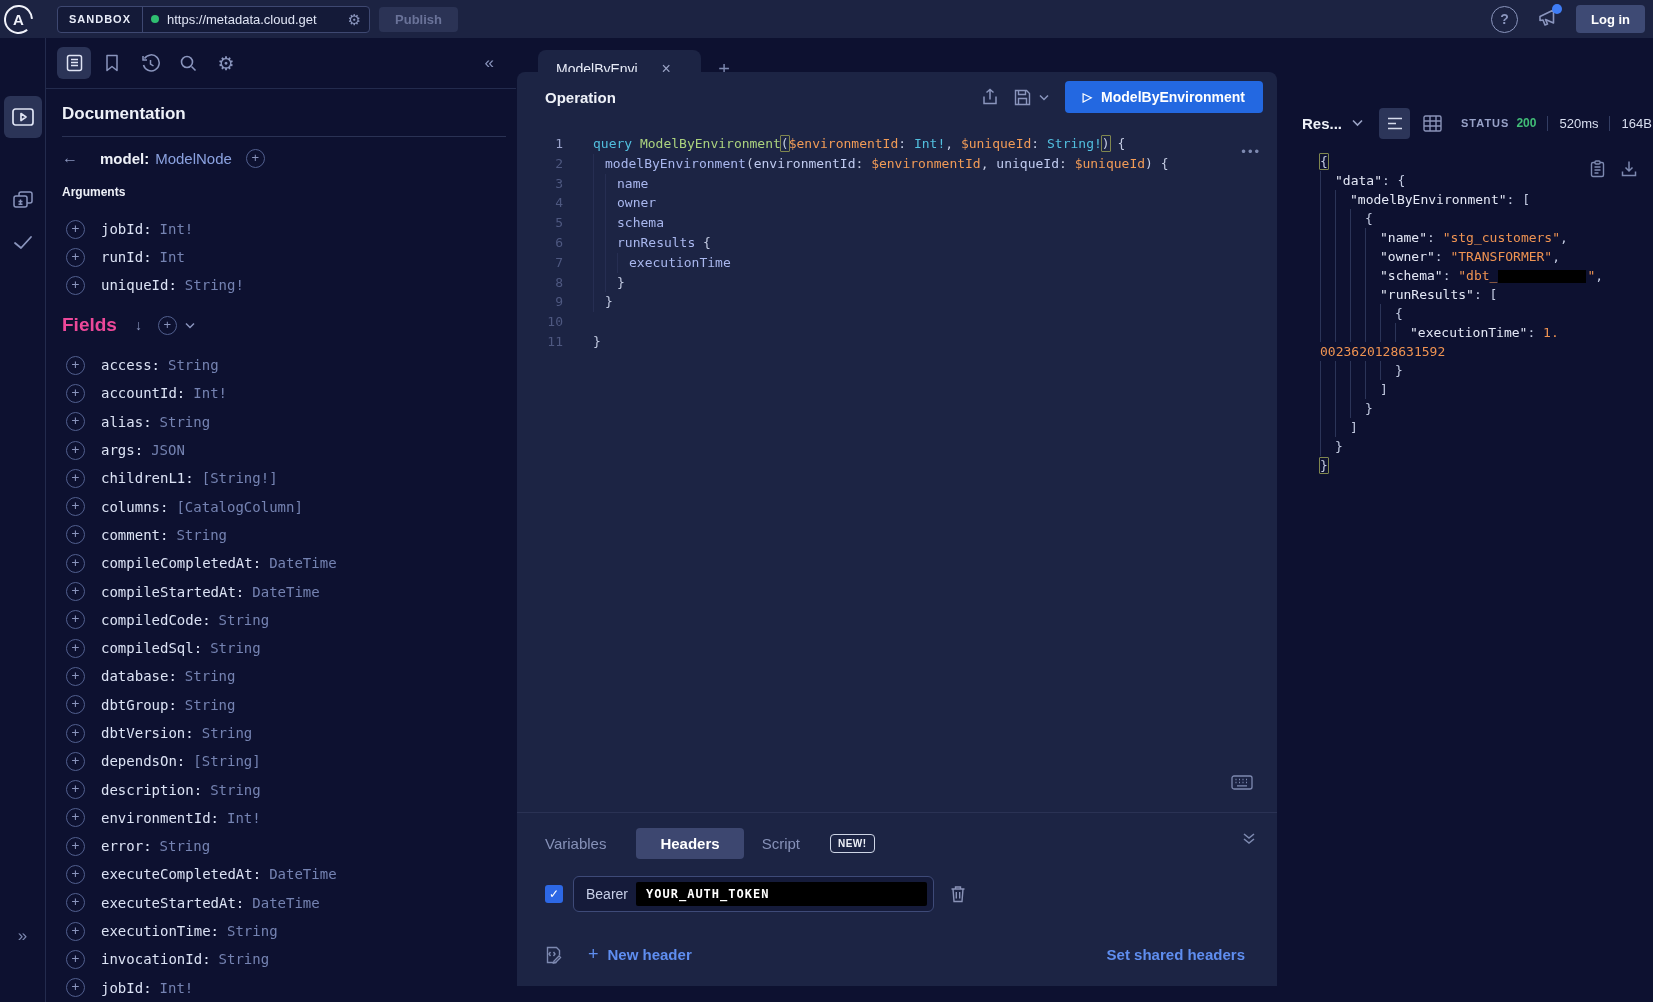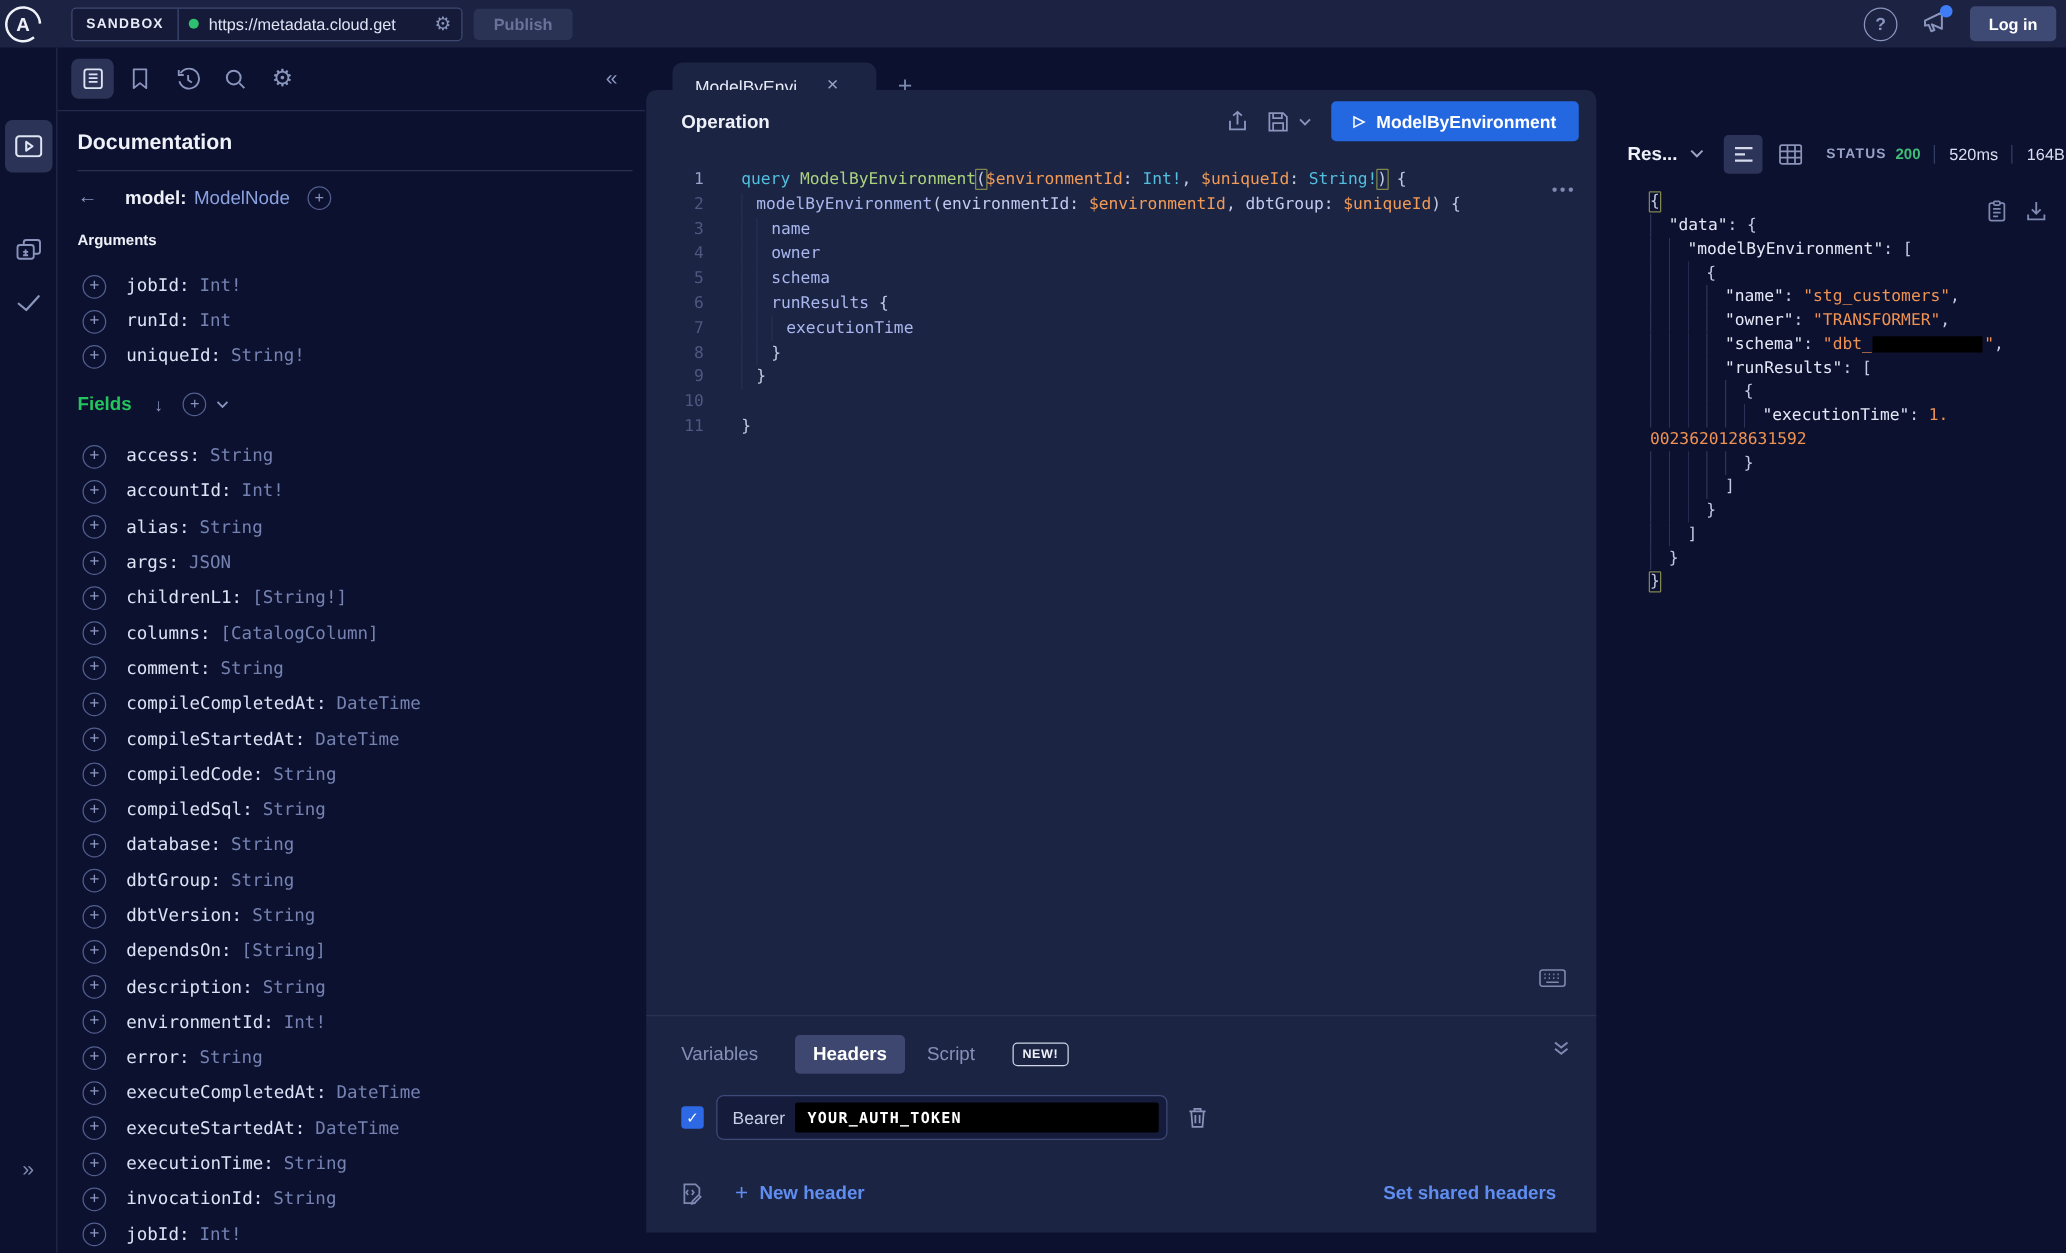--- a/index.html
+++ b/index.html
@@ -40,21 +40,21 @@
   #docs-crumb{position:absolute;left:16px;top:106px;height:28px;display:flex;align-items:center;}
   #crumb-back{color:#8a95bd;font-size:16px;width:24px;}
   #crumb-field{font-size:15px;font-weight:bold;color:#eef1f8;margin-left:14px;}
   #crumb-type{font-size:15px;color:#8ba2e0;margin-left:6px;}
   .plus-circle{width:17px;height:17px;border:1px solid #515f8e;border-radius:50%;color:#8a95bd;font-size:13px;line-height:15px;
     text-align:center;flex:none;}
   #crumb-add{margin-left:14px;}
   .docs-h2{position:absolute;left:16px;font-size:12px;font-weight:bold;color:#eef1f8;}
   #args-list{position:absolute;left:0;top:177px;width:470px;}
   #fields-head{position:absolute;left:16px;top:276px;display:flex;align-items:center;}
-  #fields-head .title{font-size:15px;font-weight:bold;color:#22c55e;}
+  #fields-head .title{font-size:19px;font-weight:bold;color:#ec4899;}
   #fields-sort{margin-left:18px;color:#8a95bd;font-size:14px;}
   #fields-add{margin-left:16px;}
   #fields-chevron{margin-left:8px;color:#8a95bd;}
   #fields-list{position:absolute;left:0;top:313px;width:470px;}
   .doc-row{display:flex;align-items:center;padding-left:20px;}
   .doc-row .name{font-size:14px;color:#dce3f5;margin-left:16px;}
   .doc-row .type{font-size:14px;color:#7583b2;margin-left:8px;}
   
   #op-tab{position:absolute;left:538px;top:50px;width:163px;height:38px;background:#1c2444;border-radius:8px 8px 0 0;
     display:flex;align-items:center;}
@@ -90,21 +90,21 @@
   .tk-brkt{color:#c3cbe2;border:1px solid #80874f;margin:0 -1px;border-radius:1px;}
   .tk-key{color:#e4e8f6;}
   .tk-str{color:#ef9352;}
   .tk-num{color:#ef9352;}
   .tk-redact{display:inline-block;width:88px;height:13px;background:#000;vertical-align:middle;margin:0 1px;}
   #kbd-icon{position:absolute;right:24px;top:703px;color:#7d89b0;}
   #op-divider{position:absolute;left:0;top:740px;width:100%;border-top:1px solid #2a3254;}
   
   #req-tabs{position:absolute;left:28px;top:756px;display:flex;align-items:center;}
   .req-tab{font-size:15px;color:#8691b8;margin-right:30px;}
-  .req-tab.active{background:#3d4770;border-radius:4px;padding:7px 14px;color:#fff;font-weight:bold;margin-right:18px;}
+  .req-tab.active{background:#3d4770;border-radius:4px;padding:7px 24px;color:#fff;font-weight:bold;margin-right:18px;}
   #new-badge{border:1px solid #ced5e6;border-radius:4px;padding:3px 7px;font-size:10px;font-weight:bold;
     letter-spacing:.5px;color:#eef1f8;}
   #req-collapse{position:absolute;right:20px;top:760px;color:#7d89b0;}
   #hdr-row{position:absolute;left:28px;top:804px;display:flex;align-items:center;}
   #hdr-check{width:18px;height:18px;background:#2d68e5;border-radius:3px;color:#fff;font-size:12px;text-align:center;line-height:18px;flex:none;}
   #hdr-key{margin-left:9px;width:274px;height:36px;border:1px solid #3e4a78;border-radius:6px;background:#151b3a;
     display:flex;align-items:center;box-sizing:border-box;}
   #hdr-key .val{font-size:14px;color:#dfe4f4;margin-left:14px;}
   #hdr-val{margin-left:10px;width:361px;height:36px;border:1px solid #3e4a78;border-radius:6px;background:#151b3a;
     display:flex;align-items:center;box-sizing:border-box;padding:0 6px 0 12px;}
@@ -415,21 +415,21 @@
   </div>
   <div id="op-kebab">•••</div>
   <div id="query-code">
       <div class="code-line">
         <span class="ln ln-active">1</span>
         <span class="code-text"><span class="tk-kw">query </span><span class="tk-op">ModelByEnvironment</span><span class="tk-brkt">(</span><span class="tk-var">$environmentId</span><span class="tk-punc">: </span><span class="tk-type">Int!</span><span class="tk-punc">, </span><span class="tk-var">$uniqueId</span><span class="tk-punc">: </span><span class="tk-type">String!</span><span class="tk-brkt">)</span><span class="tk-punc"> {</span></span>
       </div>
       <div class="code-line">
         <span class="ln">2</span>
         <span class="guide g-q"></span>
-        <span class="code-text"><span class="tk-field">modelByEnvironment</span><span class="tk-punc">(</span><span class="tk-arg">environmentId</span><span class="tk-punc">: </span><span class="tk-var">$environmentId</span><span class="tk-punc">, </span><span class="tk-arg">dbtGroup</span><span class="tk-punc">: </span><span class="tk-var">$uniqueId</span><span class="tk-punc">) {</span></span>
+        <span class="code-text"><span class="tk-field">modelByEnvironment</span><span class="tk-punc">(</span><span class="tk-arg">environmentId</span><span class="tk-punc">: </span><span class="tk-var">$environmentId</span><span class="tk-punc">, </span><span class="tk-arg">uniqueId</span><span class="tk-punc">: </span><span class="tk-var">$uniqueId</span><span class="tk-punc">) {</span></span>
       </div>
       <div class="code-line">
         <span class="ln">3</span>
         <span class="guide g-q"></span>
         <span class="guide g-q"></span>
         <span class="code-text"><span class="tk-field">name</span></span>
       </div>
       <div class="code-line">
         <span class="ln">4</span>
         <span class="guide g-q"></span>

